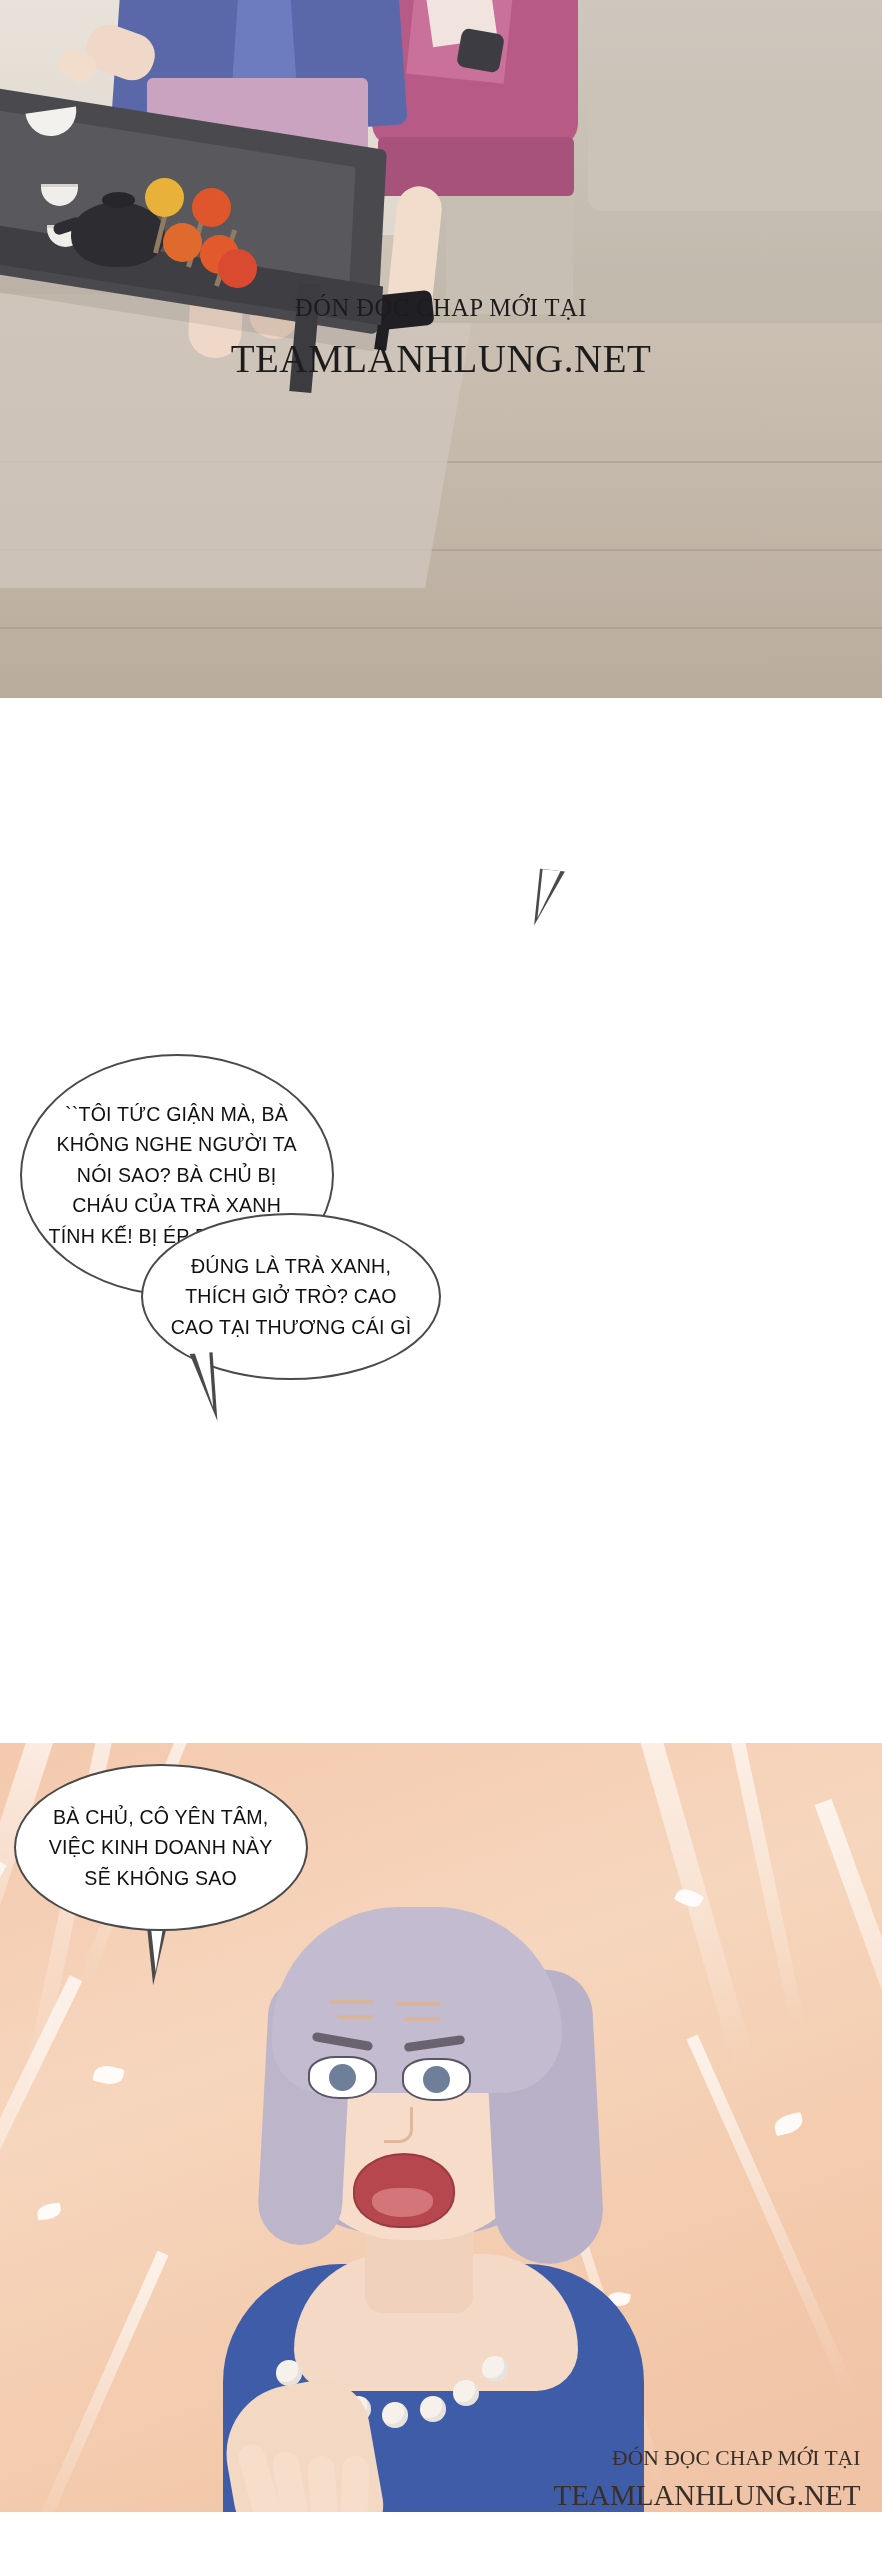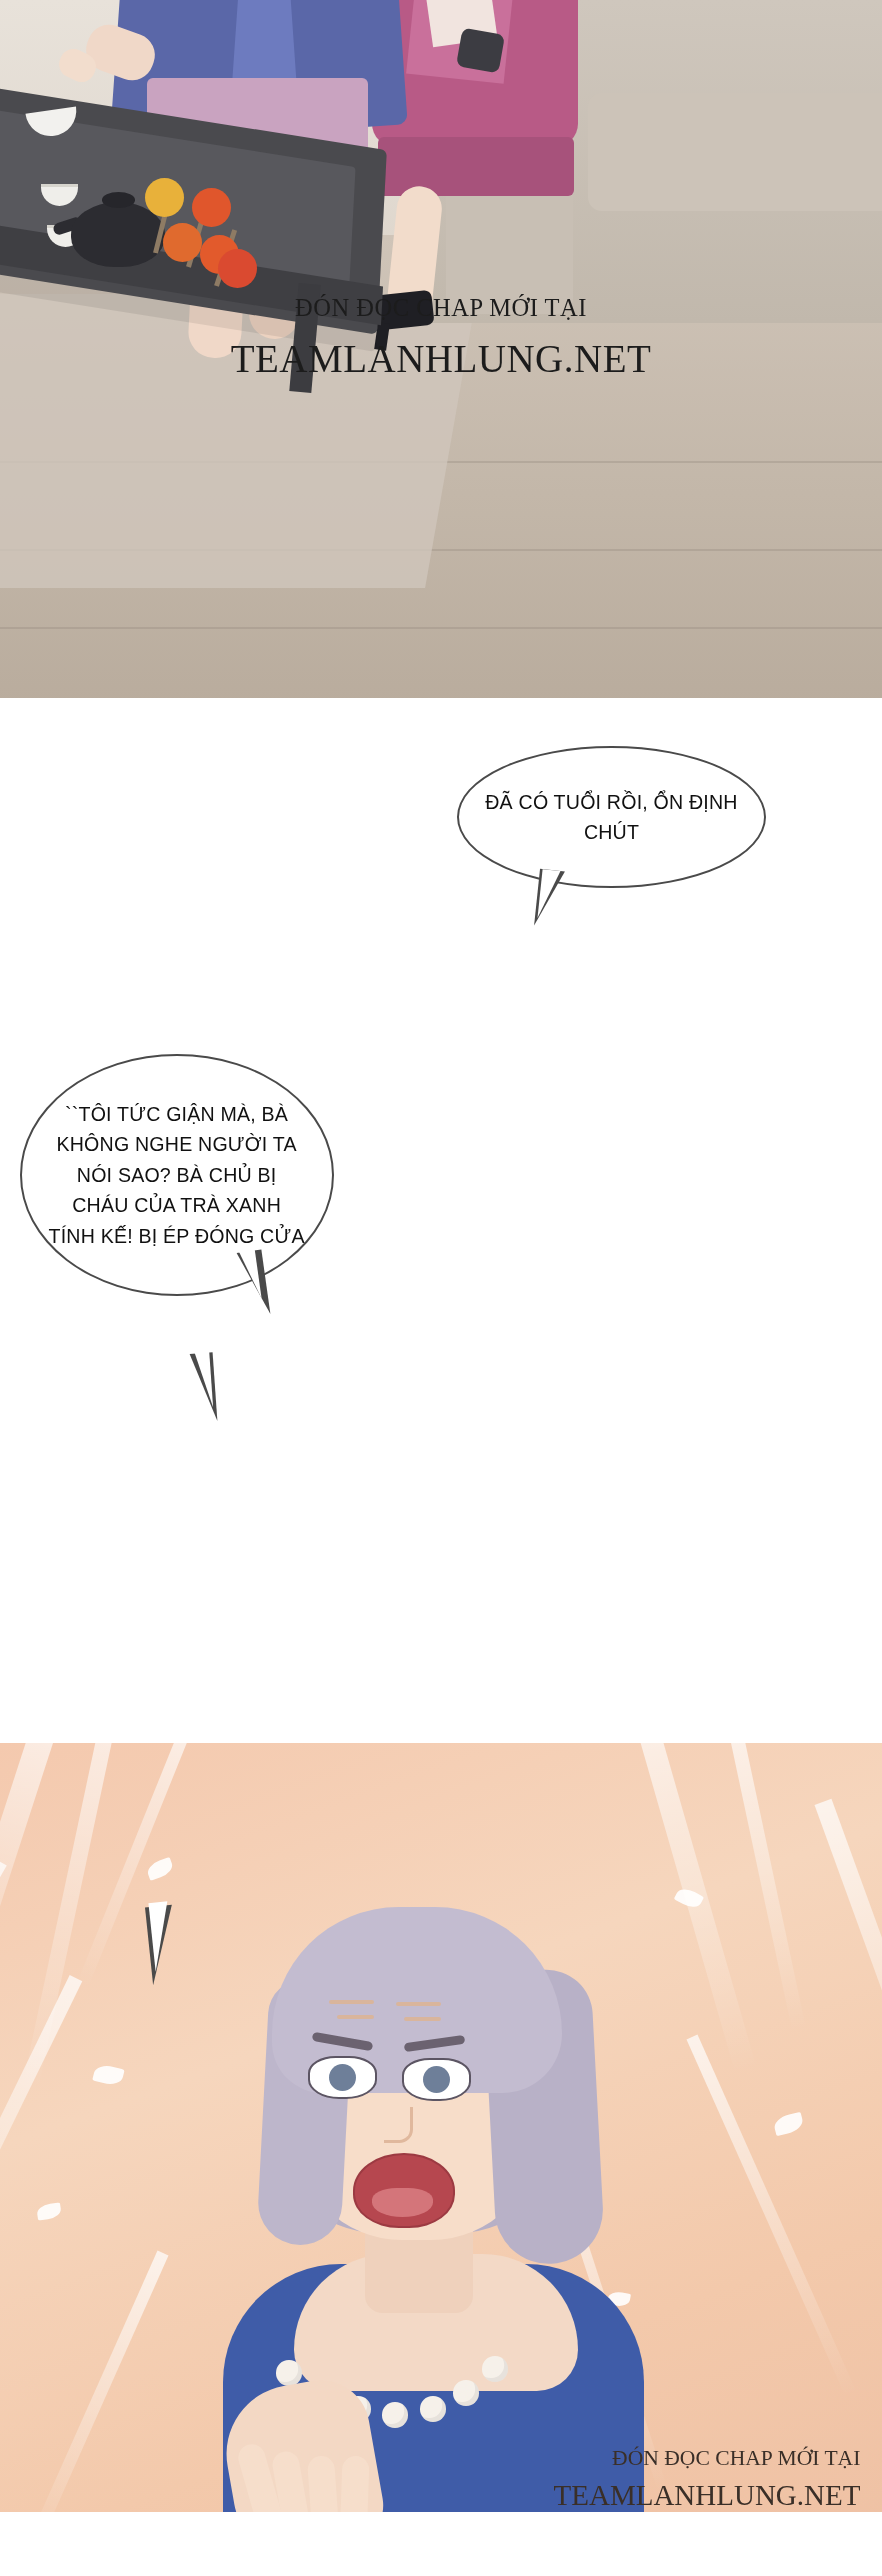--- a/index.html
+++ b/index.html
@@ -456,32 +456,32 @@
     <div class="p1-fruit" style="left:218px; top:249px; background:#da4a30;"></div>
 
     <div class="p1-credit">
       <div class="line1">ĐÓN ĐỌC CHAP MỚI TẠI</div>
       <div class="line2">TEAMLANHLUNG.NET</div>
     </div>
   </div>
 
   <div class="panel-white"></div>
 
-  <div class="bubble b1">
-    <div class="txt">ĐÃ CÓ TUỔI RỒI, ỔN ĐỊNH CHÚT</div>
-  </div>
   <div class="tail b1-tail"></div>
   <div class="b1-tail-in"></div>
 
   <div class="bubble b2">
     <div class="txt">``TÔI TỨC GIẬN MÀ, BÀ KHÔNG NGHE NGƯỜI TA NÓI SAO? BÀ CHỦ BỊ CHÁU CỦA TRÀ XANH TÍNH KẾ! BỊ ÉP ĐÓNG CỬA</div>
   </div>
   <div class="tail b2-tail"></div>
   <div class="b2-tail-in"></div>
 
+  <div class="bubble b3">
+    <div class="txt">ĐÚNG LÀ TRÀ XANH, THÍCH GIỞ TRÒ? CAO CAO TẠI THƯƠNG CÁI GÌ</div>
+  </div>
   <div class="tail b3-tail"></div>
   <div class="b3-tail-in"></div>
 
   <div class="panel3">
     <div class="ray" style="left:39px;  top:-39px; width:25.5px; height:323px; transform: rotate(18deg);"></div>
     <div class="ray" style="left:108px; top:-59px; width:15.7px; height:412px; transform: rotate(12deg);"></div>
     <div class="ray" style="left:186px; top:-29px; width:11.8px; height:294px; transform: rotate(22deg);"></div>
     <div class="ray" style="left:-9.8px; top:118px; width:17.6px; height:372px; transform: rotate(30deg);"></div>
     <div class="ray" style="left:69px;  top:235px; width:13.7px; height:412px; transform: rotate(26deg);"></div>
     <div class="ray" style="left:627px; top:-49px; width:21.6px; height:392px; transform: rotate(-16deg);"></div>
@@ -532,20 +532,23 @@
   <div class="pearl" style="left:420px; top:2396px;"></div>
   <div class="pearl" style="left:453px; top:2380px;"></div>
   <div class="pearl" style="left:482px; top:2356px;"></div>
 
   <div class="c-hand"></div>
   <div class="c-finger" style="left:247px; top:2443px; transform:rotate(-16deg);"></div>
   <div class="c-finger" style="left:278px; top:2451px; transform:rotate(-10deg);"></div>
   <div class="c-finger" style="left:310px; top:2456px; transform:rotate(-4deg);"></div>
   <div class="c-finger" style="left:341px; top:2456px; transform:rotate(2deg);"></div>
 
+  <div class="bubble b4">
+    <div class="txt">BÀ CHỦ, CÔ YÊN TÂM, VIỆC KINH DOANH NÀY SẼ KHÔNG SAO</div>
+  </div>
   <div class="tail b4-tail"></div>
   <div class="b4-tail-in"></div>
 
   <div class="p3-credit">
     <div class="line1">ĐÓN ĐỌC CHAP MỚI TẠI</div>
     <div class="line2">TEAMLANHLUNG.NET</div>
   </div>
 
 </div>
 

